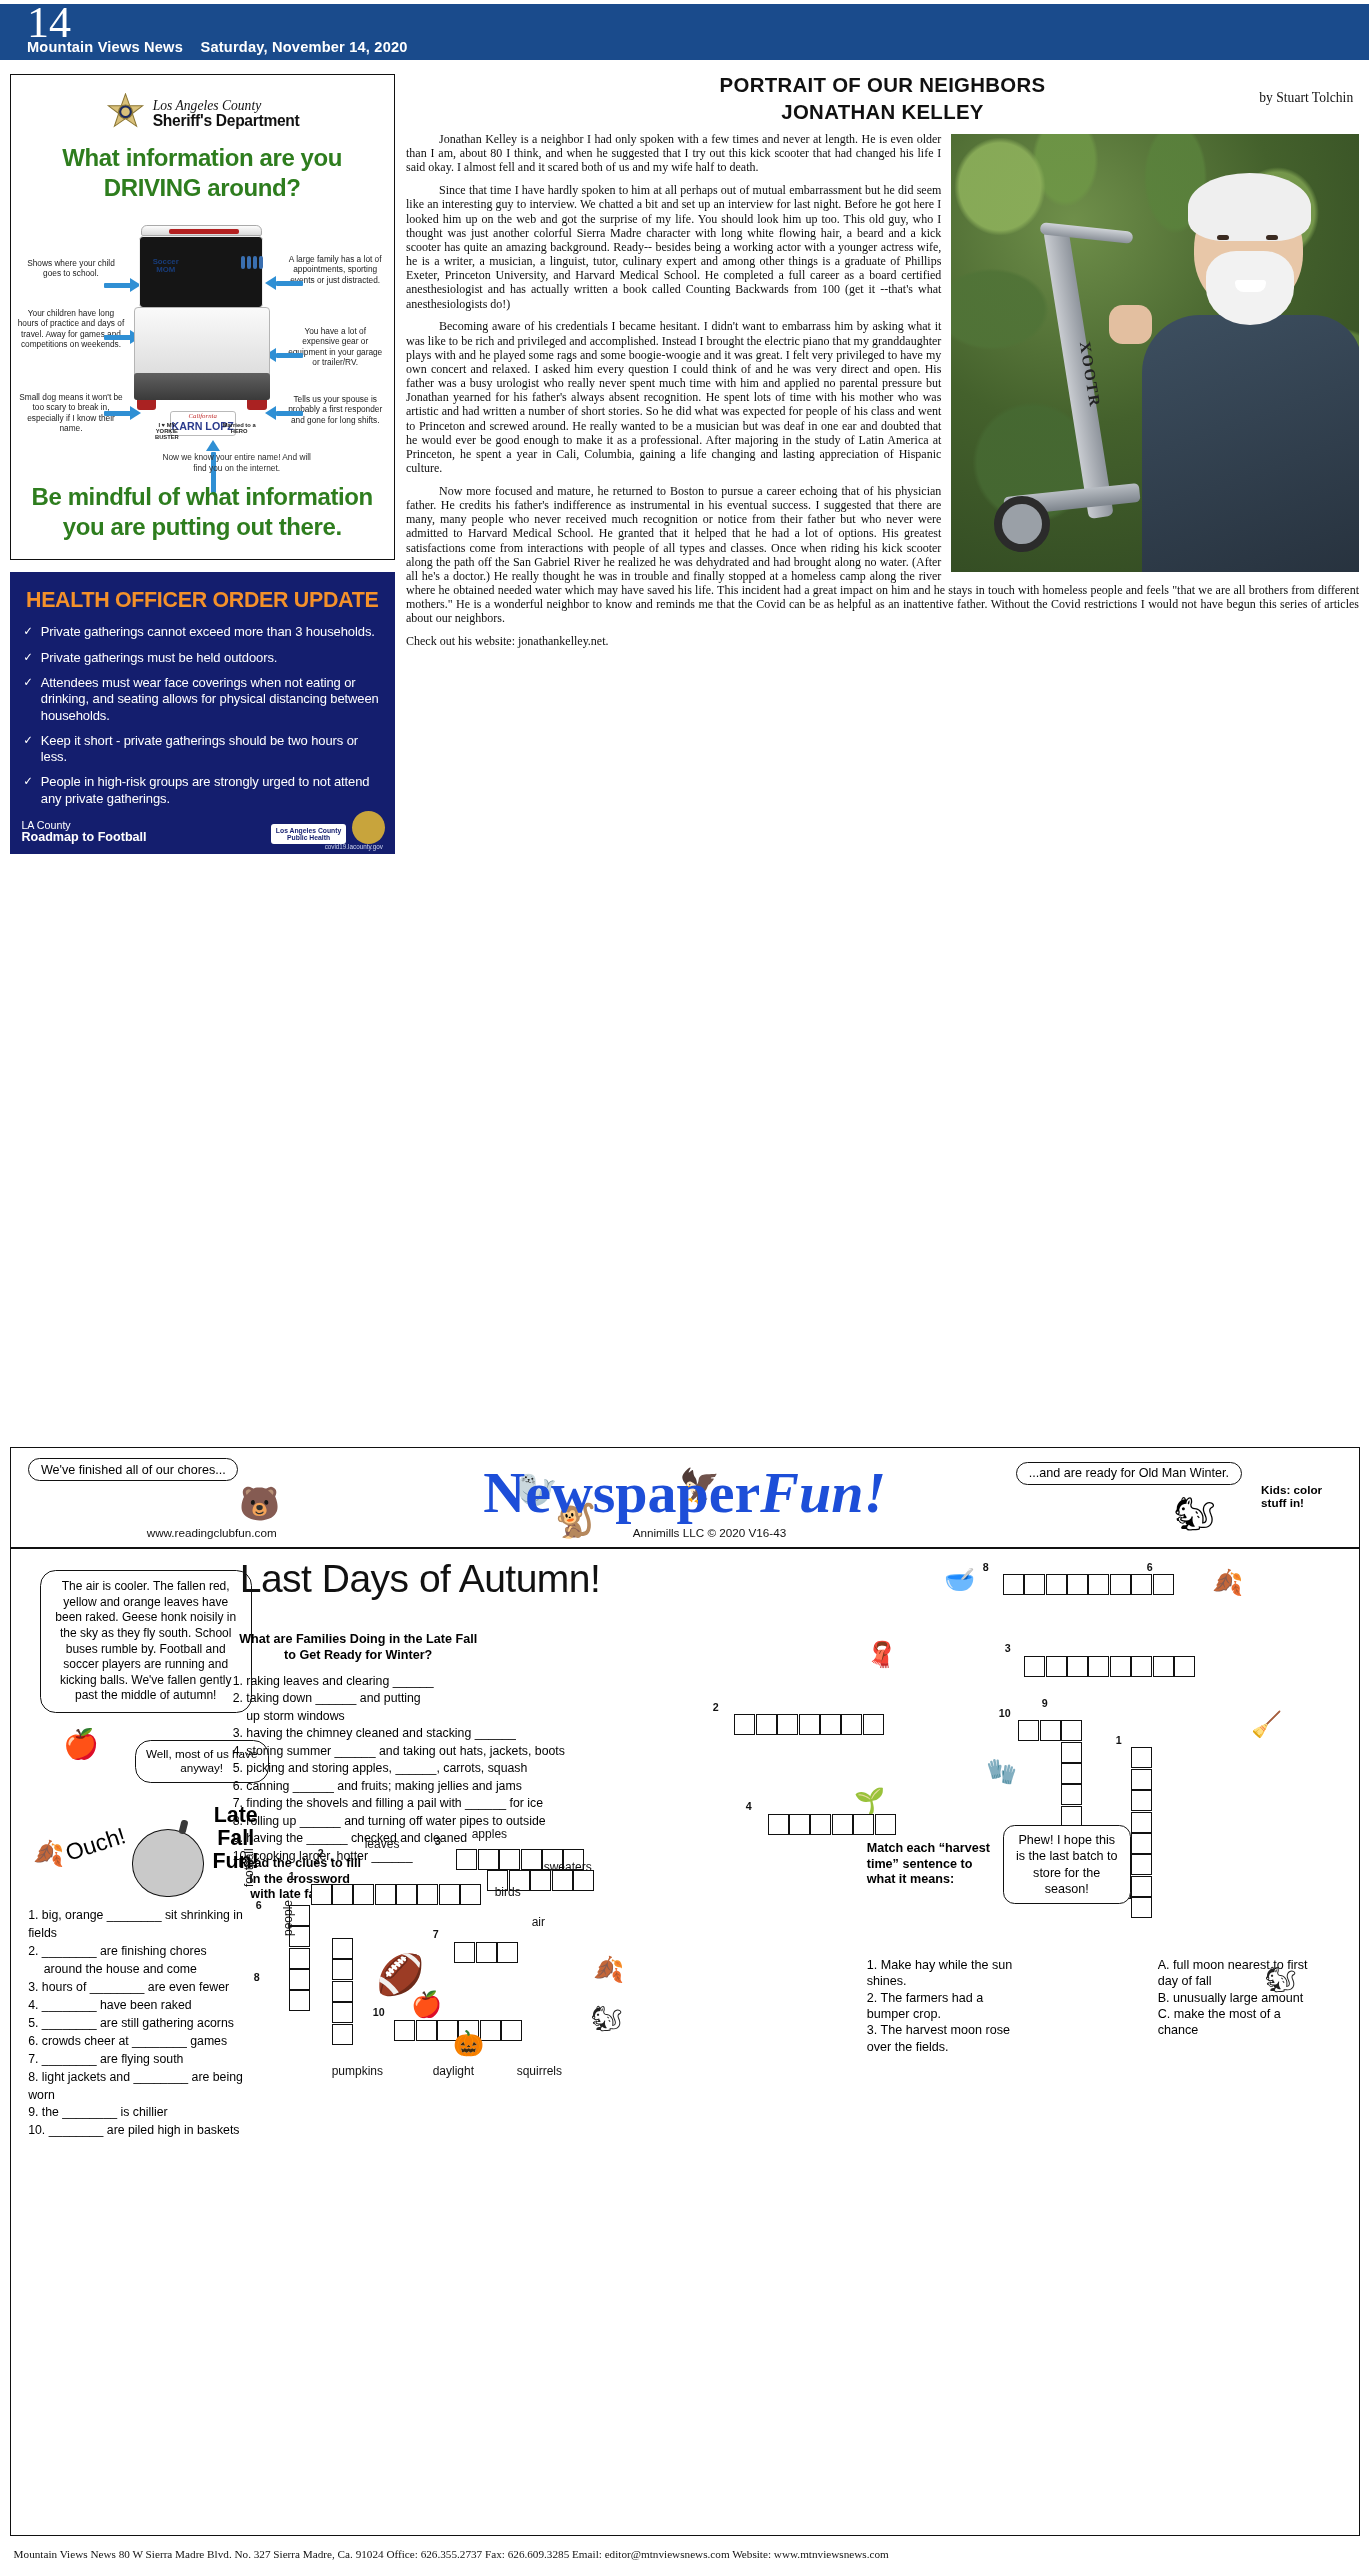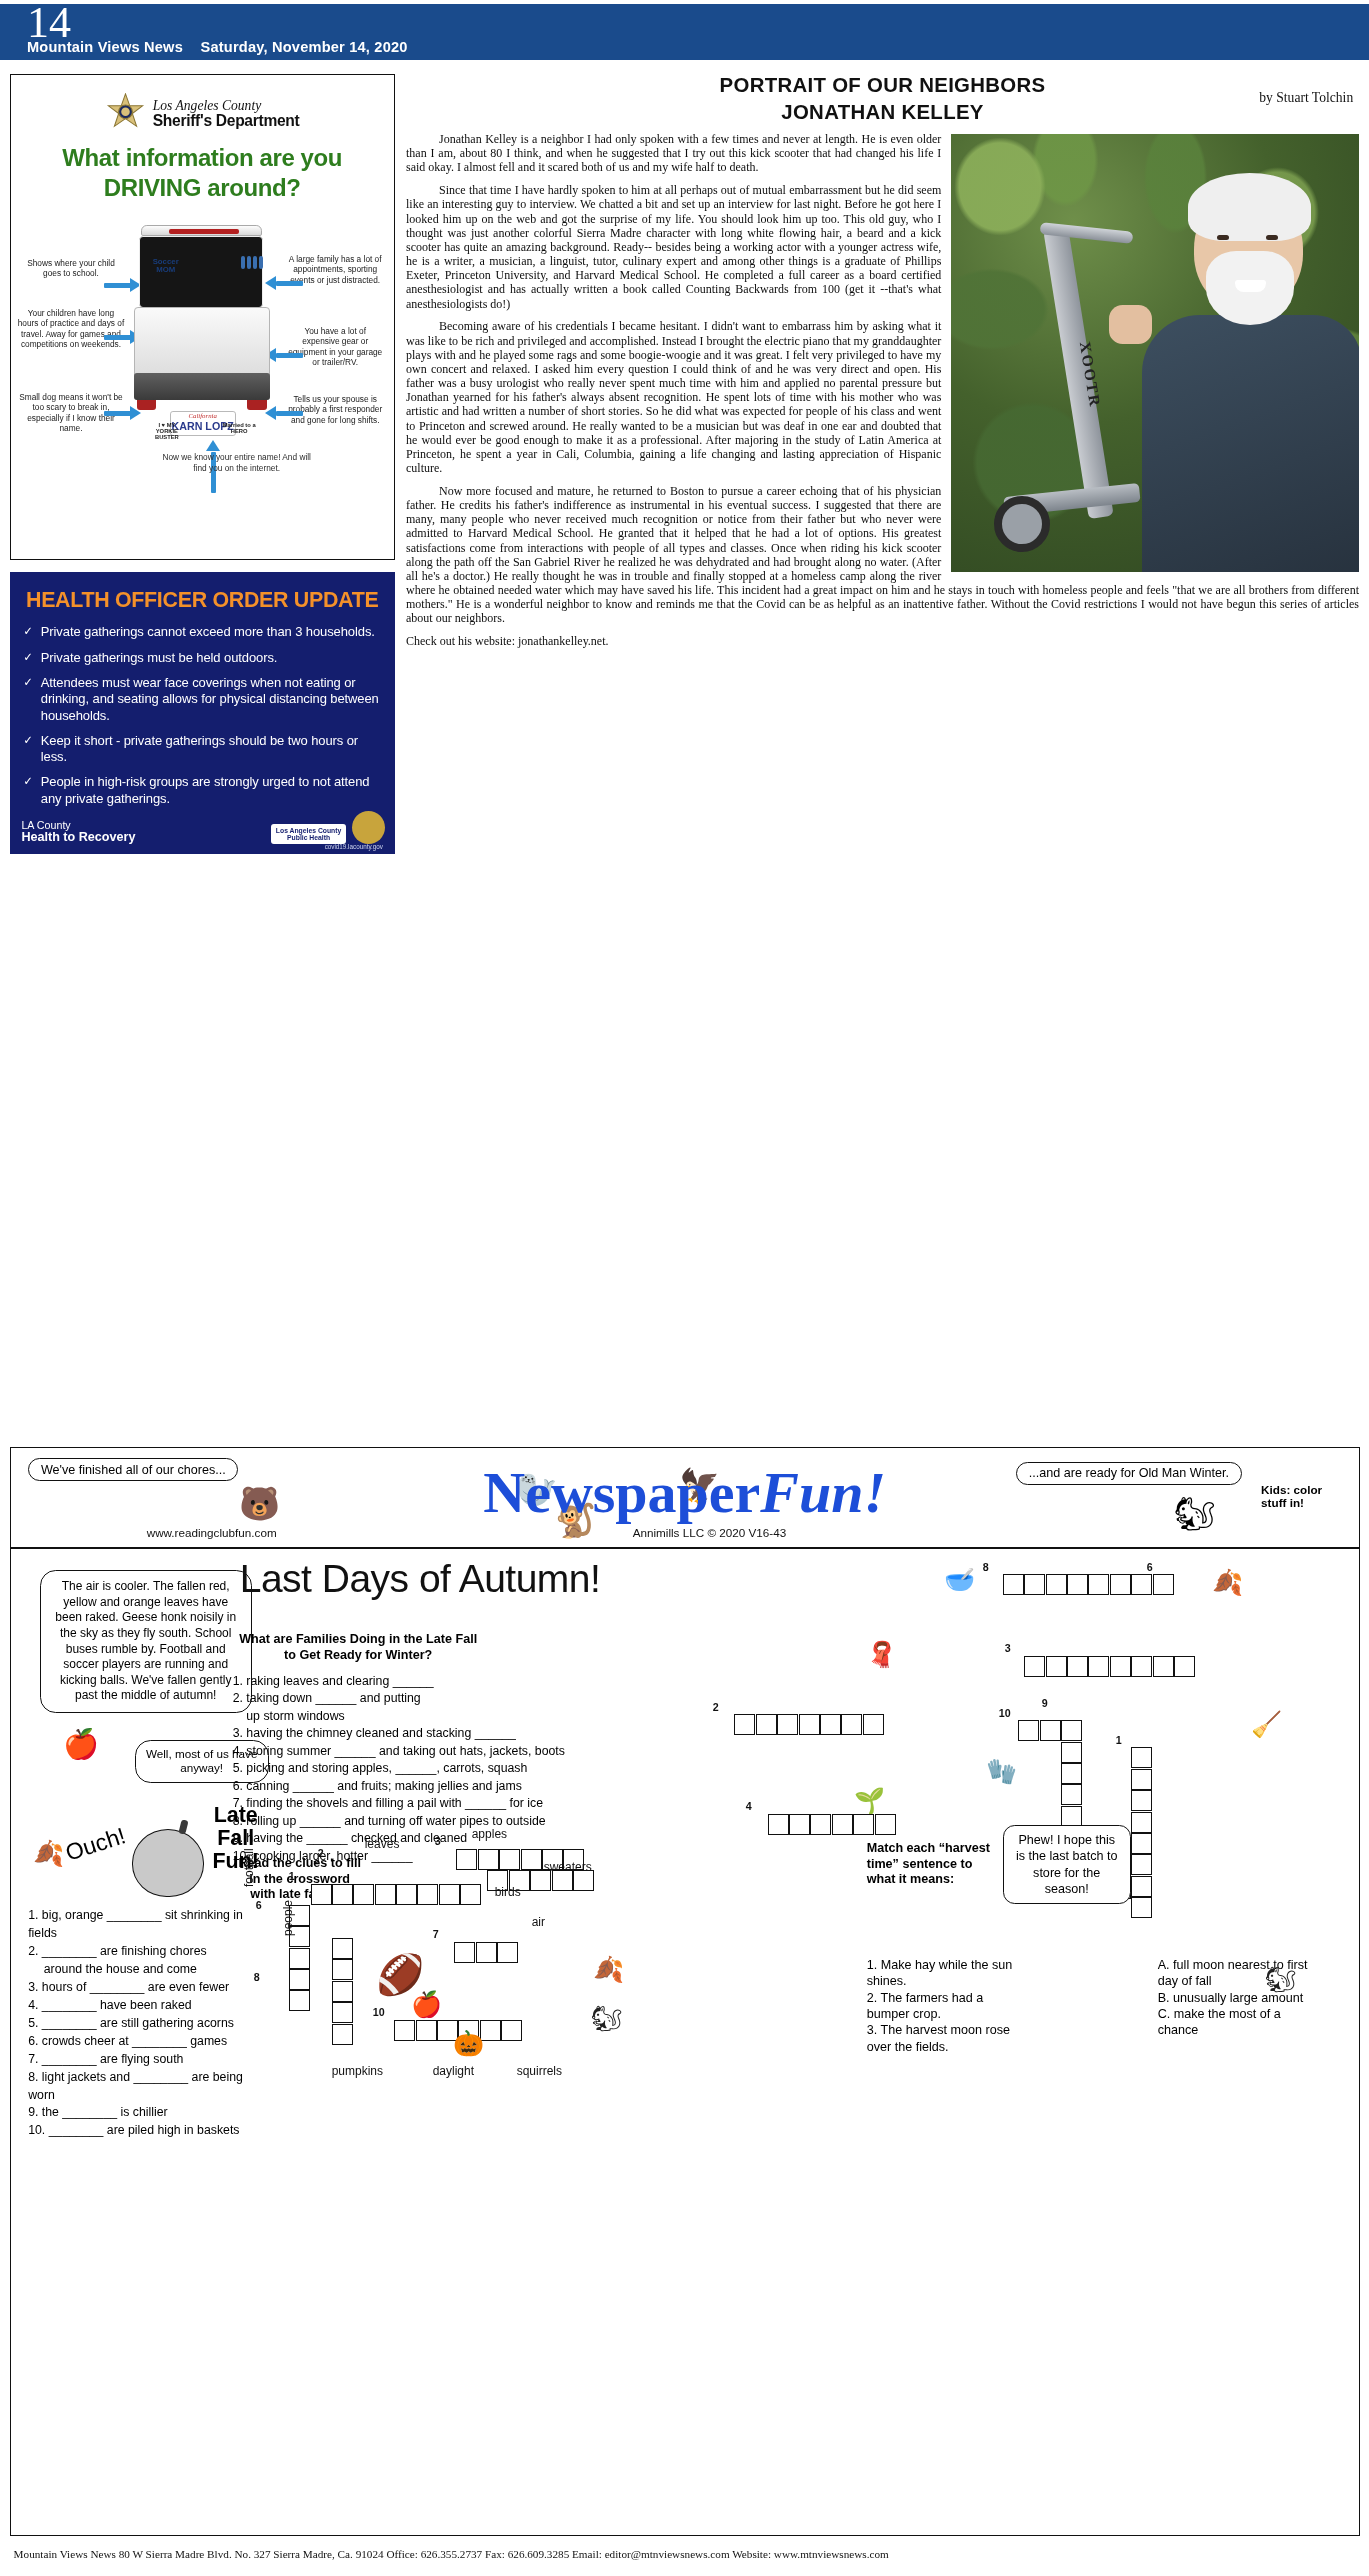--- a/index.html
+++ b/index.html
@@ -461,35 +461,39 @@
           <span>Married to a</span><br>
           <span>HERO</span>
         </div>
       </div>
       <div class="car-bumper"></div>
     </div>
 
     <div class="internet-note">Now we know your entire name! And will find you on the internet.</div>
   </div>
 
+  <div class="sher-foot">
+    <div>Be mindful of what information</div>
+    <div>you are putting out there.</div>
+  </div>
 </div>
 
 <div class="health">
   <h2>HEALTH OFFICER ORDER UPDATE</h2>
   <ul>
     <li><span class="chk">✓</span><span>Private gatherings cannot exceed more than 3 households.</span></li>
     <li><span class="chk">✓</span><span>Private gatherings must be held outdoors.</span></li>
     <li><span class="chk">✓</span><span>Attendees must wear face coverings when not eating or drinking, and seating allows for physical distancing between households.</span></li>
     <li><span class="chk">✓</span><span>Keep it short - private gatherings should be two hours or less.</span></li>
     <li><span class="chk">✓</span><span>People in high-risk groups are strongly urged to not attend any private gatherings.</span></li>
   </ul>
   <div class="health-foot">
     <div class="lacounty">
       <div class="a">LA County</div>
-      <div class="b">Health to Recovery</div>
+      <div class="b">Roadmap to Football</div>
     </div>
     <div class="ph-badges">
       <div class="ph-badge">
         <div>Los Angeles County</div>
         <div>Public Health</div>
       </div>
       <div class="ph-seal"></div>
     </div>
     <div class="covidurl">covid19.lacounty.gov</div>
   </div>

